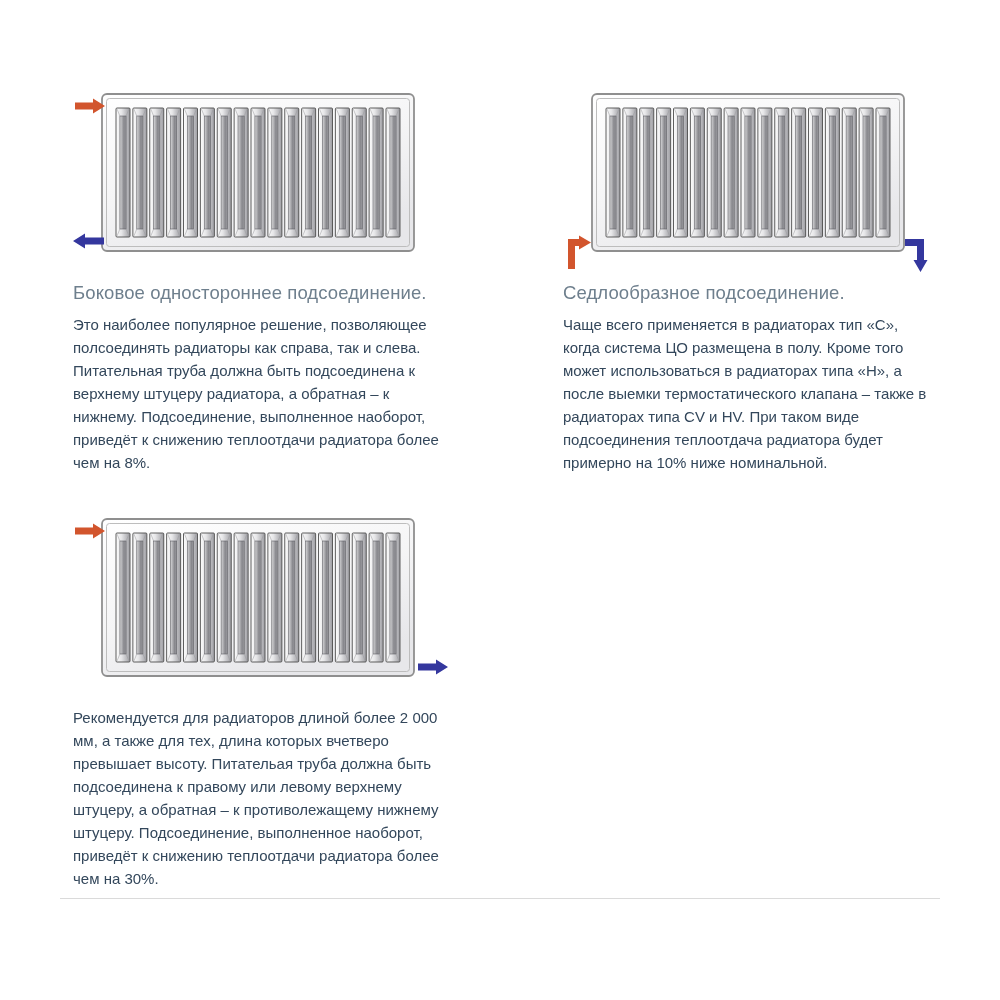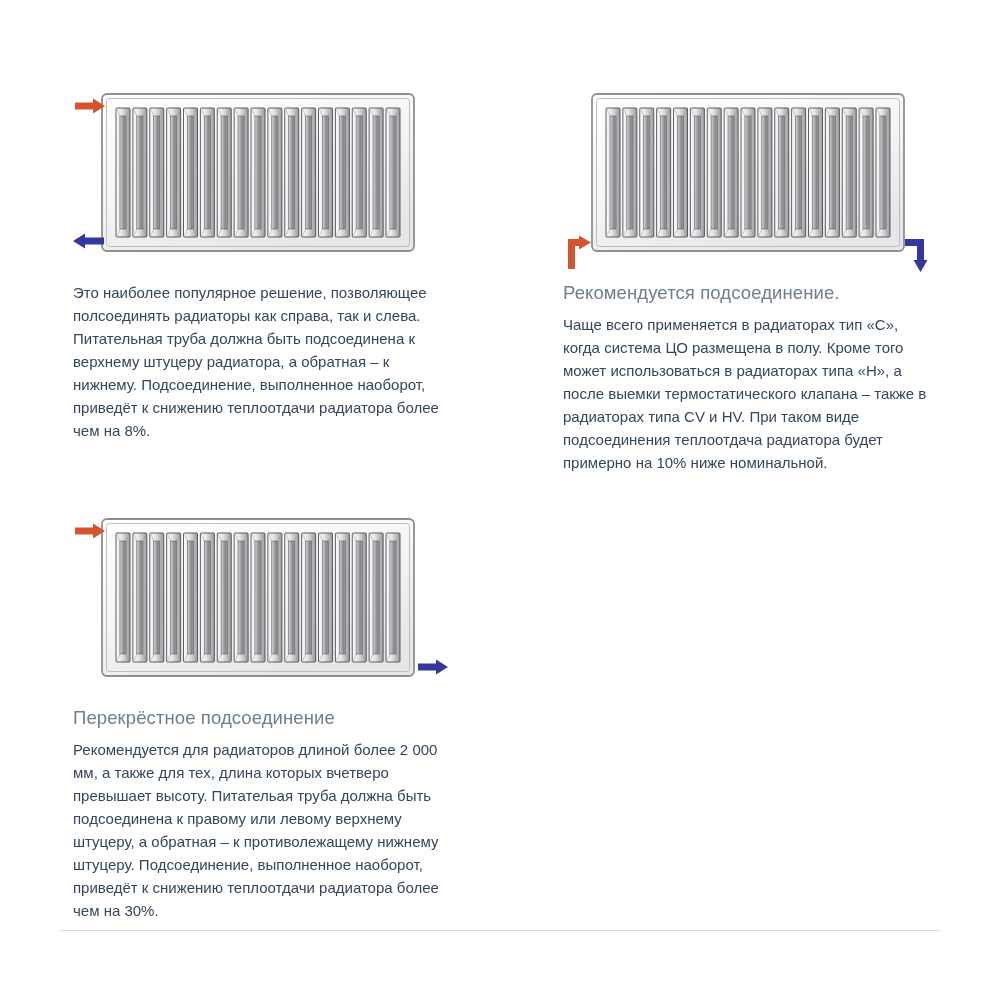--- a/index.html
+++ b/index.html
@@ -157,20 +157,21 @@
               <g>
                 <rect x="313" y="15" width="14" height="129" rx="1" fill="url(#gOut0)" stroke="#4d4d4d" stroke-width="0.9"></rect>
                 <rect x="316.9" y="23" width="6.2" height="113" fill="url(#gIn0)" stroke="#5f5f64" stroke-width="0.6"></rect>
                 <path d="M314,16 L316.9,23 M326,16 L323.1,23 M314,143 L316.9,136 M326,143 L323.1,136" stroke="#98989c" stroke-width="0.5" fill="none"></path>
               </g>
             </g>
             <polygon fill="#d2552d" points="2,9.5 20,9.5 20,5.5 32,13 20,20.5 20,16.5 2,16.5"></polygon>
             <polygon fill="#34379e" points="31,144.5 12,144.5 12,140.5 0,148 12,155.5 12,151.5 31,151.5"></polygon>
           </svg>
         </div>
+      <h2 class="heading">Боковое одностороннее подсоединение.</h2>
       <p class="bodytext">Это наиболее популярное решение, позволяющее полсоединять радиаторы как справа, так и слева. Питательная труба должна быть подсоединена к верхнему штуцеру радиатора, а обратная – к нижнему. Подсоединение, выполненное наоборот, приведёт к снижению теплоотдачи радиатора более чем на 8%.</p>
     </section>
 
     <section class="section sec-2">
       <div class="figure">
           <svg viewBox="0 0 380 182" width="380" height="182">
             <defs>
               <linearGradient id="gBody1" x1="0" y1="0" x2="0.55" y2="1">
        <stop offset="0" stop-color="#ffffff"></stop>
                 <stop offset="0.55" stop-color="#f5f5f6"></stop>
@@ -273,21 +274,21 @@
               <g>
                 <rect x="313" y="15" width="14" height="129" rx="1" fill="url(#gOut1)" stroke="#4d4d4d" stroke-width="0.9"></rect>
                 <rect x="316.9" y="23" width="6.2" height="113" fill="url(#gIn1)" stroke="#5f5f64" stroke-width="0.6"></rect>
                 <path d="M314,16 L316.9,23 M326,16 L323.1,23 M314,143 L316.9,136 M326,143 L323.1,136" stroke="#98989c" stroke-width="0.5" fill="none"></path>
               </g>
             </g>
             <path fill="#d2552d" d="M5,176 L5,146 L16,146 L16,142.5 L28,149.5 L16,156.5 L16,153 L12,153 L12,176 Z"></path>
             <path fill="#34379e" d="M342,146 L361,146 L361,167 L364.5,167 L357.5,179 L350.5,167 L354,167 L354,153 L342,153 Z"></path>
           </svg>
         </div>
-      <h2 class="heading">Рекомендуется подсоединение.</h2>
+      <h2 class="heading">Седлообразное подсоединение.</h2>
       <p class="bodytext">Чаще всего применяется в радиаторах тип «С», когда система ЦО размещена в полу. Кроме того может использоваться в радиаторах типа «Н», а после выемки термостатического клапана – также в радиаторах типа CV и HV. При таком виде подсоединения теплоотдача радиатора будет примерно на 10% ниже номинальной.</p>
     </section>
 
     <section class="section sec-3">
       <div class="figure">
           <svg viewBox="0 0 380 182" width="380" height="182">
             <defs>
               <linearGradient id="gBody2" x1="0" y1="0" x2="0.55" y2="1">
        <stop offset="0" stop-color="#ffffff"></stop>
                 <stop offset="0.55" stop-color="#f5f5f6"></stop>
@@ -390,19 +391,18 @@
               <g>
                 <rect x="313" y="15" width="14" height="129" rx="1" fill="url(#gOut2)" stroke="#4d4d4d" stroke-width="0.9"></rect>
                 <rect x="316.9" y="23" width="6.2" height="113" fill="url(#gIn2)" stroke="#5f5f64" stroke-width="0.6"></rect>
                 <path d="M314,16 L316.9,23 M326,16 L323.1,23 M314,143 L316.9,136 M326,143 L323.1,136" stroke="#98989c" stroke-width="0.5" fill="none"></path>
               </g>
             </g>
             <polygon fill="#d2552d" points="2,9.5 20,9.5 20,5.5 32,13 20,20.5 20,16.5 2,16.5"></polygon>
             <polygon fill="#34379e" points="345,145.5 363,145.5 363,141.5 375,149 363,156.5 363,152.5 345,152.5"></polygon>
           </svg>
         </div>
-      <h2 class="heading">Перекрёстное подсоединение</h2>
       <p class="bodytext">Рекомендуется для радиаторов длиной более 2 000 мм, а также для тех, длина которых вчетверо превышает высоту. Питательая труба должна быть подсоединена к правому или левому верхнему штуцеру, а обратная – к противолежащему нижнему штуцеру. Подсоединение, выполненное наоборот, приведёт к снижению теплоотдачи радиатора более чем на 30%.</p>
     </section>
 
   </div>
   <hr class="divider">
 </main>
 
 </body></html>

